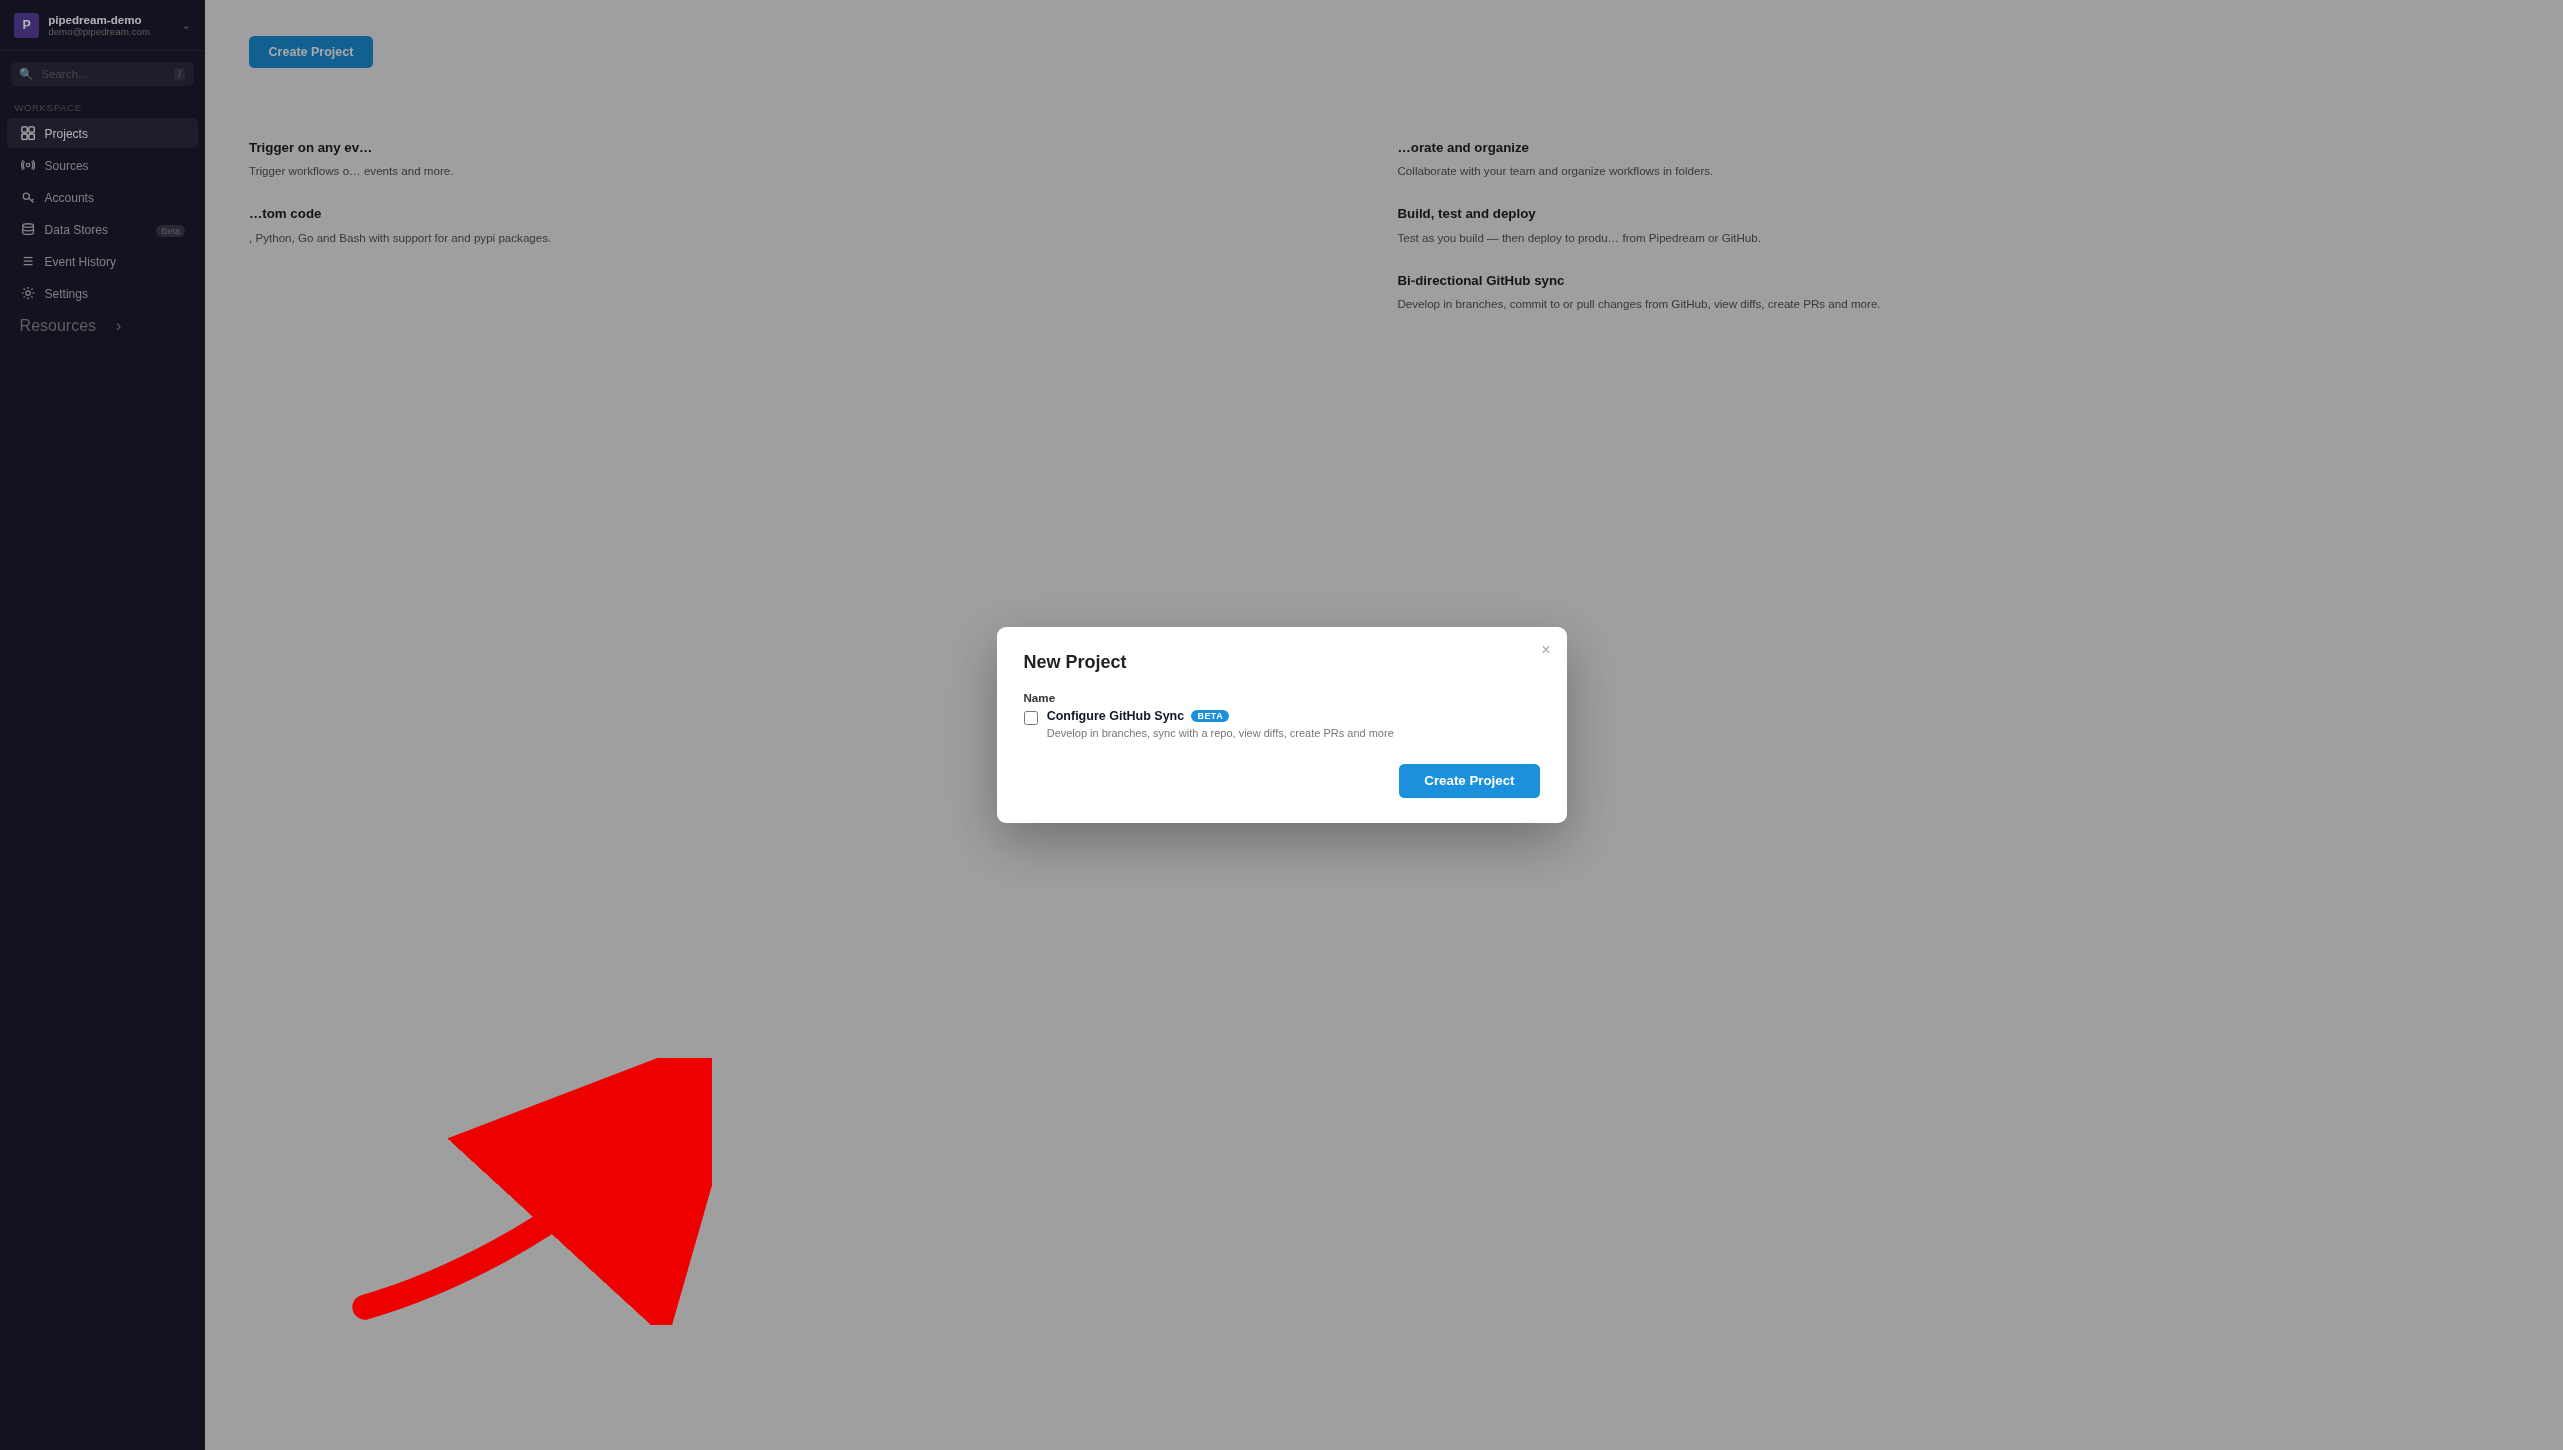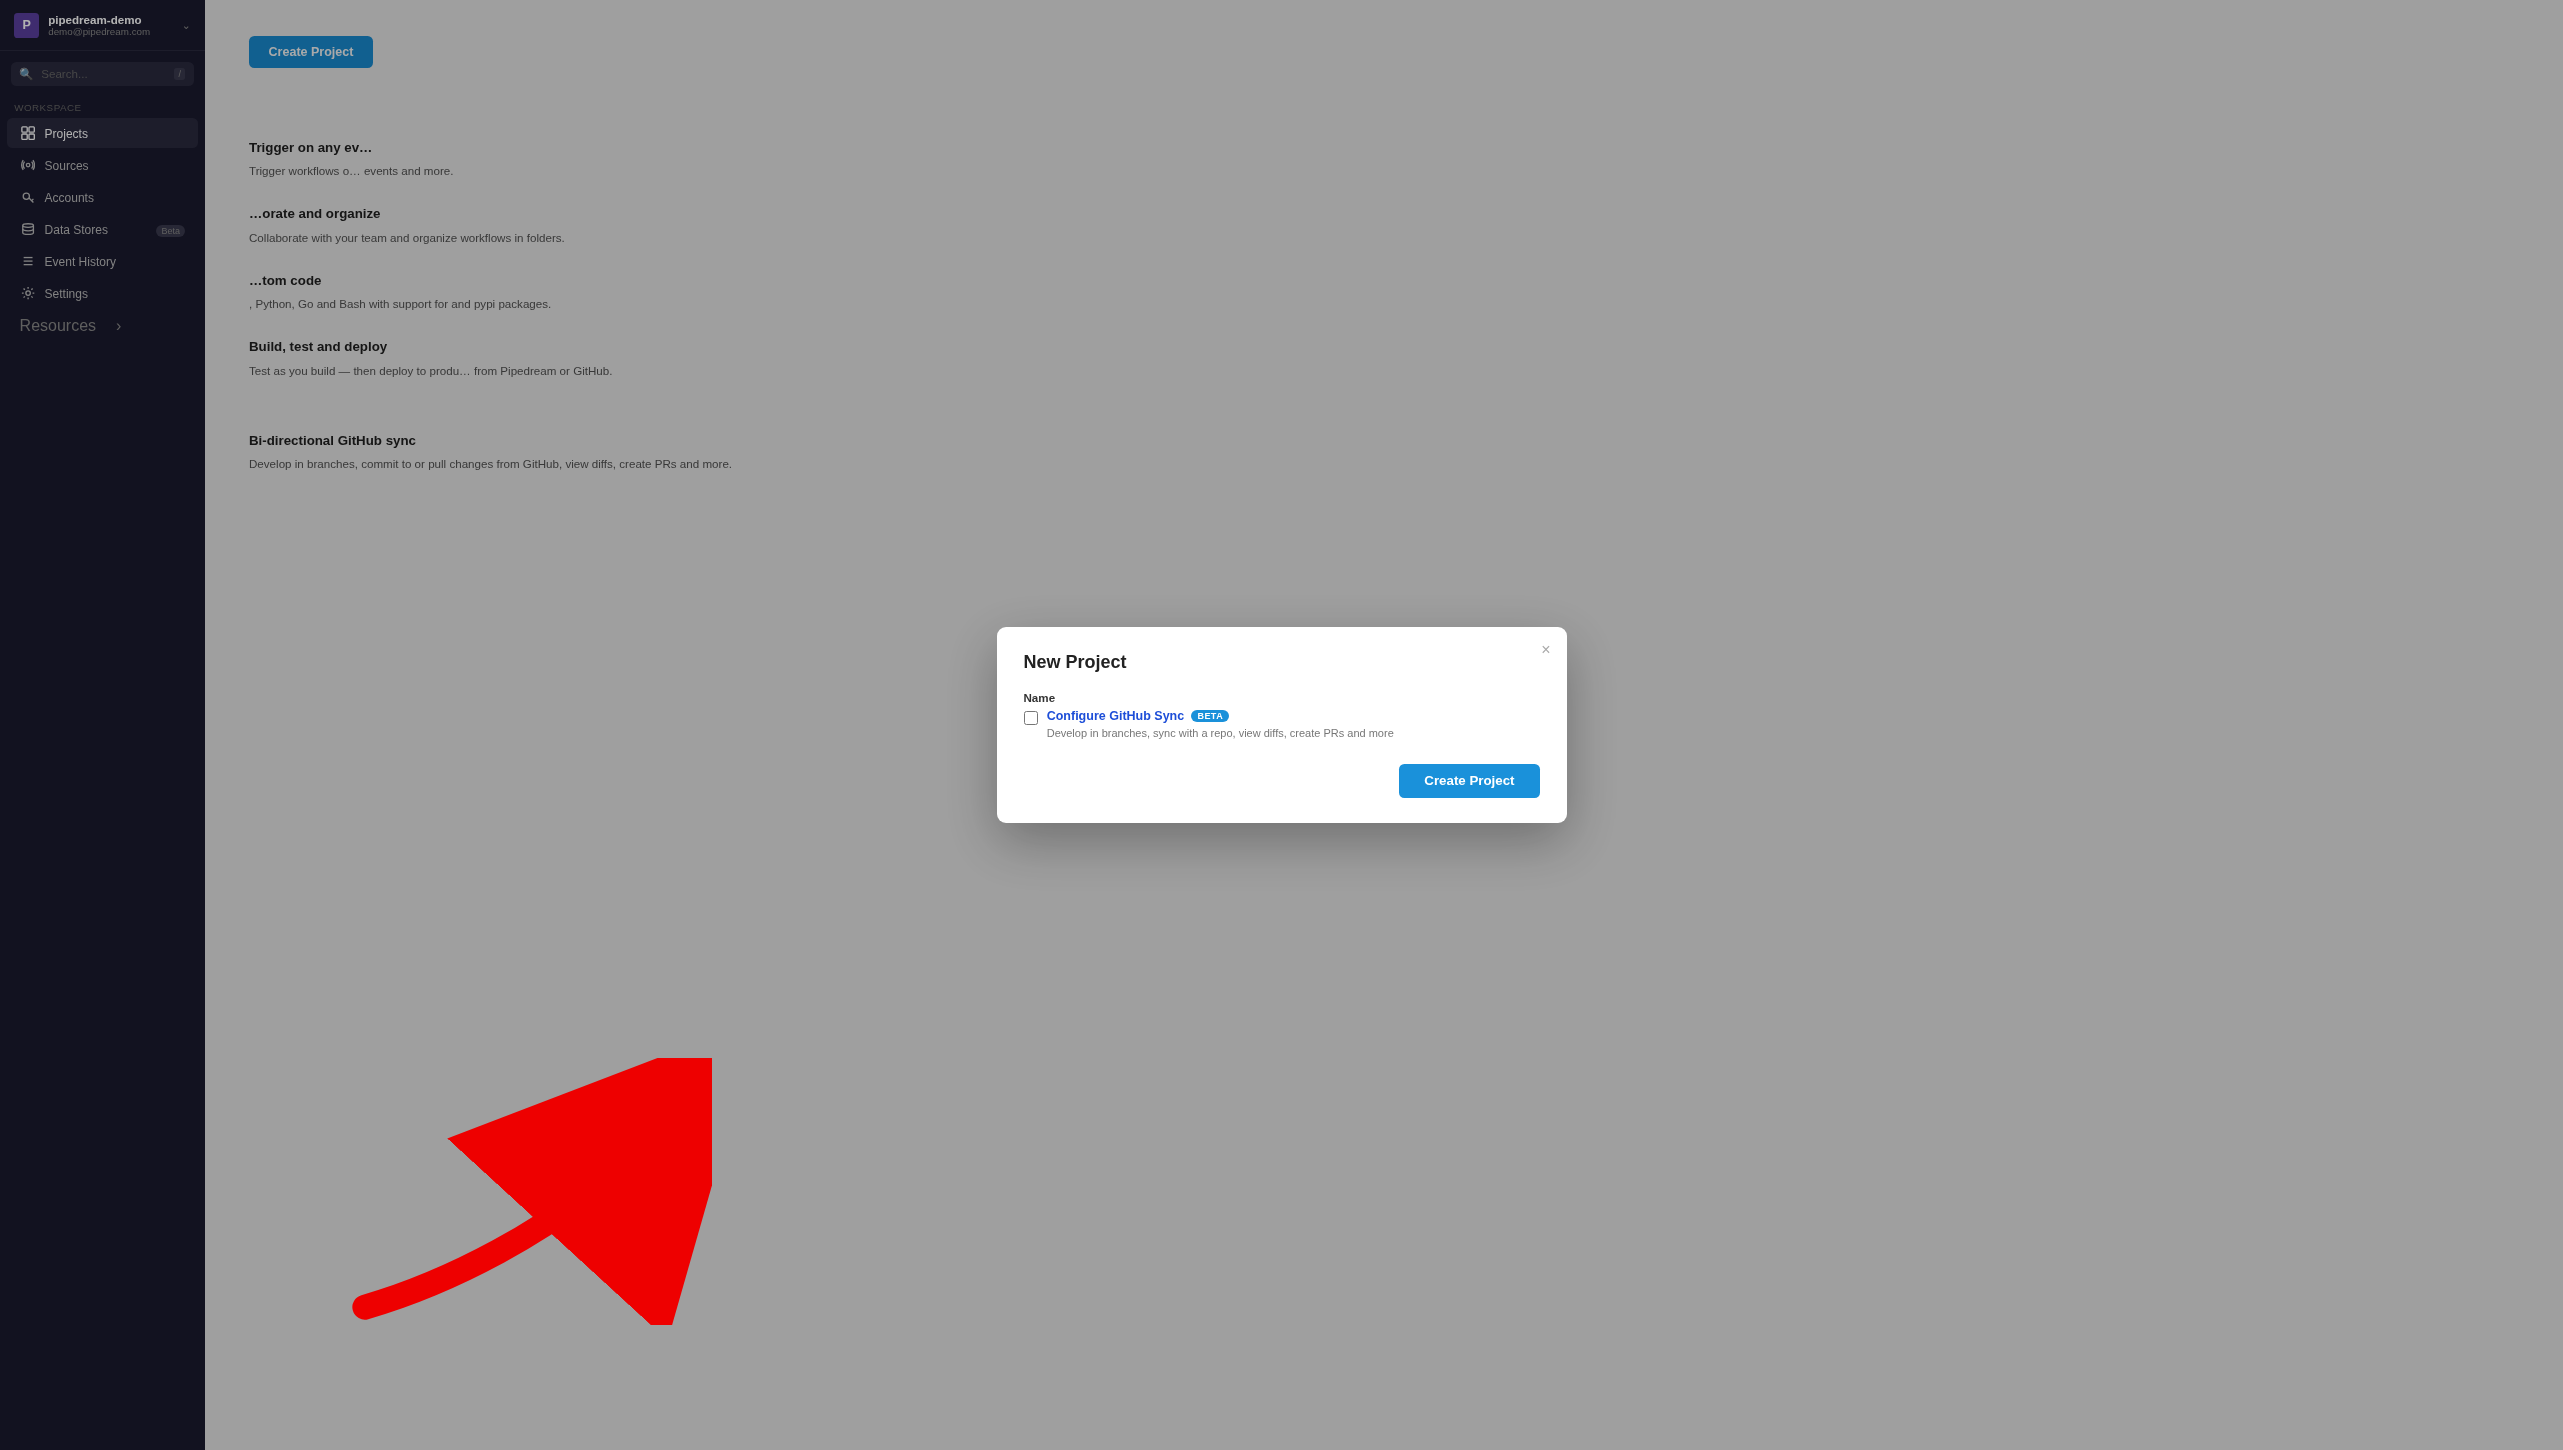--- a/index.html
+++ b/index.html
@@ -116,21 +116,21 @@
       padding: 9px 19.6px;
       border-radius: 5.3px;
       font-size: 12.5px;
       font-weight: 600;
       cursor: pointer;
       margin-bottom: 36px;
     }
 
     .features-grid {
       display: grid;
-      grid-template-columns: 1fr;
+      grid-template-columns: 1fr 1fr;
       gap: 27px;
       margin-top: 18px;
     }
     .feature-card { }
     .feature-title { font-size: 13.3px; font-weight: 700; color: #222; margin-bottom: 7.1px; }
     .feature-desc { font-size: 11.6px; color: #555; line-height: 1.5; }
 
     
     .overlay {
       position: fixed; inset: 0;
@@ -185,21 +185,21 @@
     }
     .modal-checkbox {
       width: 14.2px; height: 14.2px; margin-top: 1.8px;
       flex-shrink: 0; cursor: pointer;
     }
     .modal-github-text {}
     .modal-github-label-row {
       display: flex; align-items: center; gap: 7.1px; margin-bottom: 3.6px;
     }
     .modal-github-title {
-      font-size: 12.5px; font-weight: 600; color: #1d4ed8;
+      font-size: 12.5px; font-weight: 600; color: #0f172a;
     }
     .modal-github-badge {
       background: #1a91da; color: white; font-size: 9px;
       padding: 0.9px 6.2px; border-radius: 9px; font-weight: 600;
       text-transform: uppercase; letter-spacing: 0.05em;
     }
     .modal-github-desc {
       font-size: 11px; color: #777;
     }
     .modal-actions { display: flex; justify-content: flex-end; }

